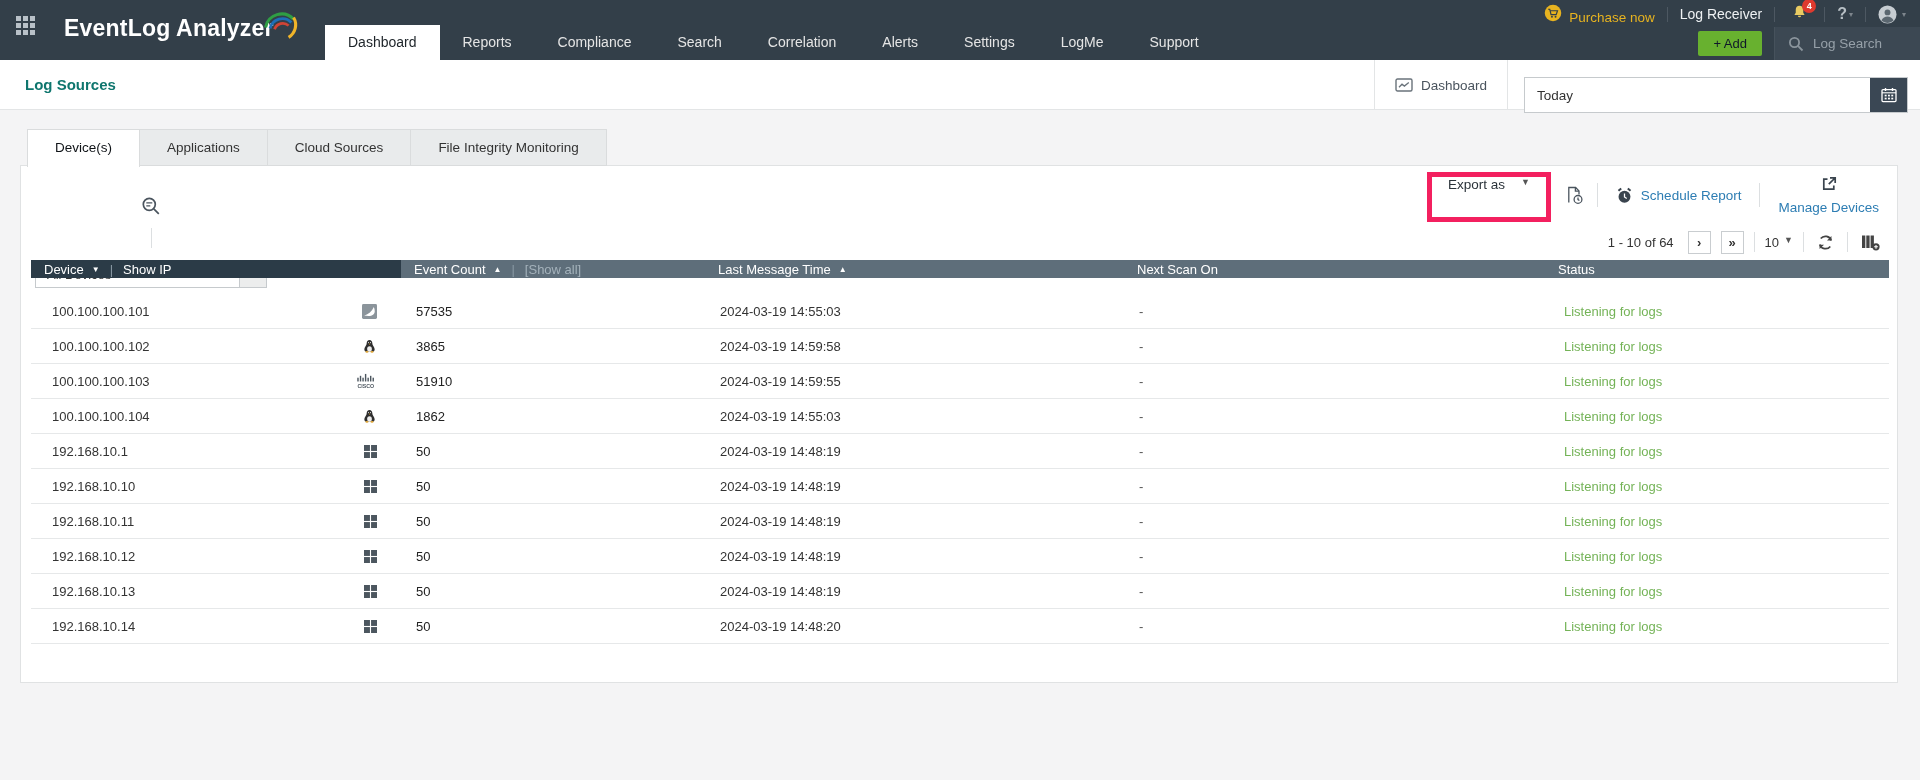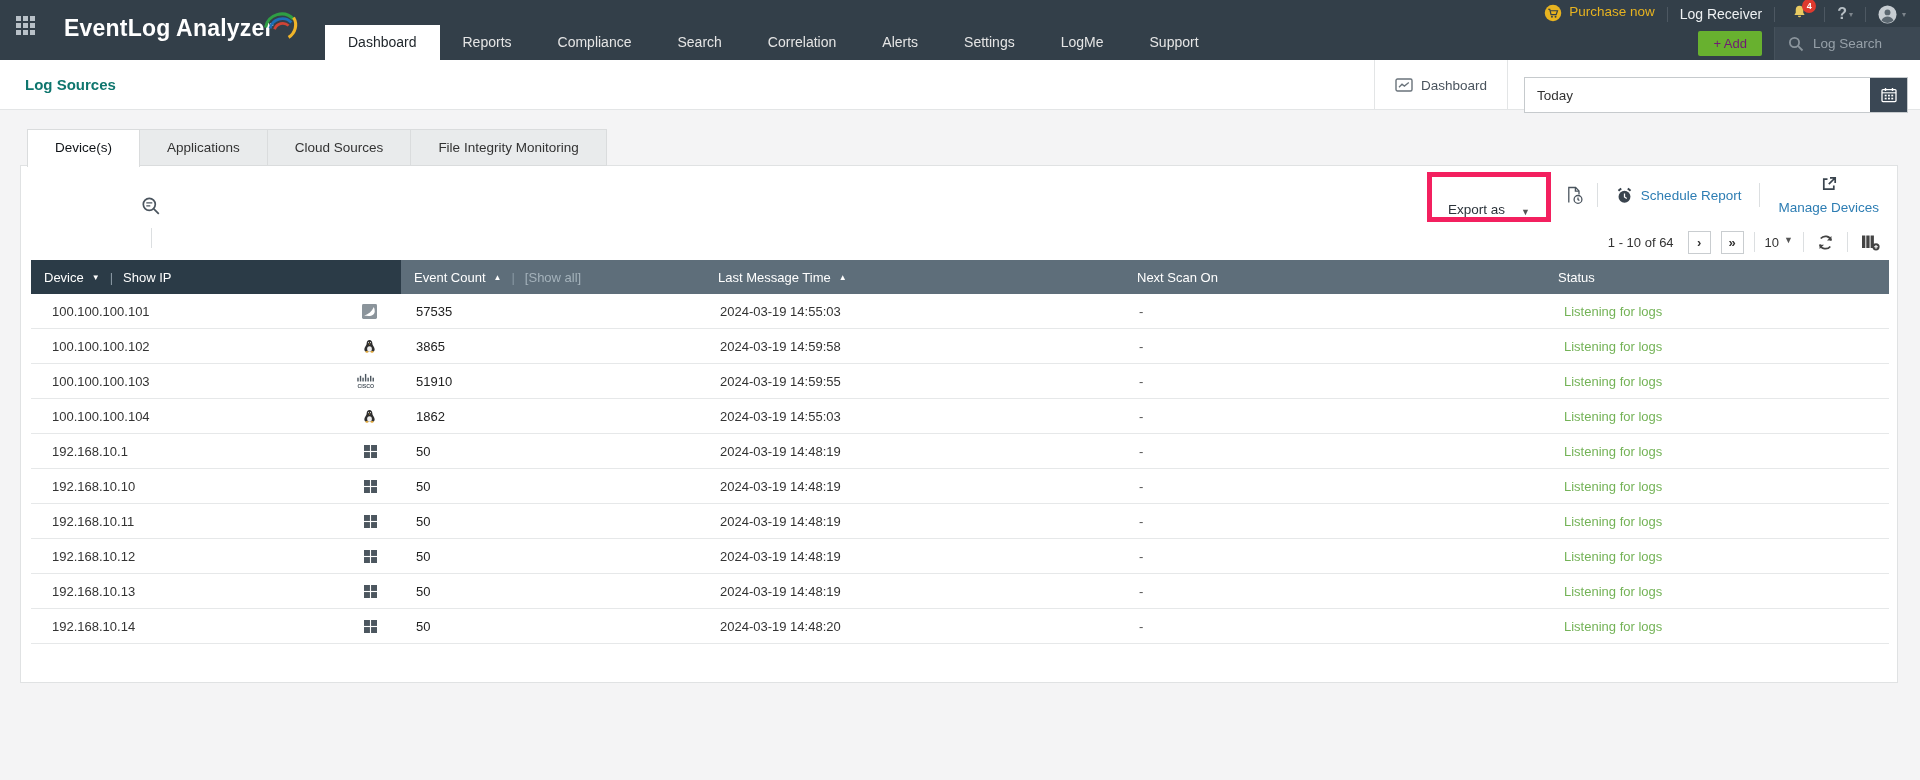--- a/index.html
+++ b/index.html
@@ -11,28 +11,28 @@
   .apps-grid { position:absolute; left:16px; top:16px; display:grid; grid-template-columns:repeat(3,5px); grid-gap:2px; cursor:pointer; }
   .apps-grid span { width:5px; height:5px; background:#b9c1c8; }
   .logo { position:absolute; left:64px; top:11px; display:flex; align-items:center; }
   .logo-text { color:#fff; font-size:23px; font-weight:700; letter-spacing:.2px; }
   .logo-swirl { margin-left:-14px; margin-top:-8px; }
   .main-nav { position:absolute; left:325px; bottom:0; display:flex; height:35px; }
   .menu-item { padding:0 23px; line-height:35px; color:#e5e5e5; font-size:14px; cursor:pointer; white-space:nowrap; }
   .menu-item.active { background:#fff; color:#1d2429; }
   .nav-right-top { position:absolute; top:0; right:14px; height:28px; display:flex; align-items:center; gap:12px; }
   .vdiv-dark { width:1px; height:15px; background:#4d5862; }
-  .purchase { display:flex; align-items:flex-start; gap:7px; color:#e7b320; font-size:13.5px; cursor:pointer; }
+  .purchase { display:flex; align-items:flex-end; gap:7px; color:#e7b320; font-size:13.5px; cursor:pointer; }
   .logreceiver { color:#eef1f3; font-size:14px; cursor:pointer; }
   .bell-wrap { position:relative; cursor:pointer; margin:0 4px; }
   .badge { position:absolute; top:-5px; right:-8px; min-width:14px; height:14px; border-radius:8px; background:#df3a2e; color:#fff; font-size:9px; font-weight:700; display:flex; align-items:center; justify-content:center; padding:0 3px; }
   .help { color:#b7bfc5; font-size:16px; font-weight:700; cursor:pointer; }
   .caret-sm { color:#7d858c; font-size:8px; margin-left:2px; }
   .nav-right-bottom { position:absolute; bottom:0; right:0; height:33px; display:flex; align-items:stretch; }
-  .add-btn { align-self:center; background:#68b12f; border-radius:2px; color:#701a75; font-size:13px; padding:5px 15px; cursor:pointer; margin-right:12px; white-space:nowrap; }
+  .add-btn { align-self:center; background:#68b12f; border-radius:2px; color:#0f172a; font-size:13px; padding:5px 15px; cursor:pointer; margin-right:12px; white-space:nowrap; }
   .logsearch { width:146px; display:flex; align-items:center; gap:9px; padding-left:13px; background:#3c4853; border-left:1px solid #46525c; color:#97a1a9; font-size:13.5px; cursor:text; }
 
   
   .header { position:absolute; top:60px; left:0; width:1920px; height:50px; background:#fff; border-bottom:1px solid #e3e5e6; }
   .page-title { position:absolute; left:25px; top:0; line-height:50px; font-size:15px; font-weight:700; color:#0f766e; }
   .header-right { position:absolute; right:12px; top:0; height:50px; display:flex; align-items:center; }
   .vdiv-light { width:1px; height:50px; background:#e3e5e6; }
   .dash-group { display:flex; align-items:center; gap:8px; padding:0 20px; color:#4a545e; font-size:13.5px; cursor:pointer; }
   .today-field { margin-left:16px; width:384px; height:36px; border:1px solid #c6cacd; display:flex; align-items:center; justify-content:space-between; background:#fff; cursor:pointer;margin-top:20px; }
   .today-field .val { padding-left:12px; font-size:13.5px; color:#333; }
@@ -40,42 +40,42 @@
 
   
   .tabs { position:absolute; top:129px; left:27px; display:flex; z-index:3; }
   .tab { height:37px; line-height:36px; padding:0 27px; background:#e9ebec; border:1px solid #dadcdd; border-left:none; font-size:13.5px; color:#333; cursor:pointer; white-space:nowrap; }
   .tab:first-child { border-left:1px solid #dadcdd; }
   .tab.active { background:#fff; border-bottom:none; color:#0f1317; height:38px; }
 
   
   .card { position:absolute; top:165px; left:20px; width:1878px; height:518px; background:#fff; border:1px solid #e0e2e3; z-index:2; }
   .toolbar { position:absolute; top:0; right:18px; height:58px; display:flex; align-items:center; }
-  .export-box { width:124px; height:50px; border:5px solid #f3205f; display:flex; align-items:flex-end; justify-content:center; gap:16px; margin-top:4px; background:#fff; }
+  .export-box { width:124px; height:50px; border:5px solid #f3205f; display:flex; align-items:flex-start; justify-content:center; gap:16px; margin-top:4px; background:#fff; }
   .export-box .lbl { font-size:13.5px; color:#2b333a; cursor:pointer; }
   .caret-dn { color:#555; font-size:9px; }
   .tool-icon { margin:0 14px; cursor:pointer; display:flex; align-items:center; }
   .vdiv-mid { width:1px; height:24px; background:#dcdfe1; }
   .tool-link { display:flex; align-items:center; gap:8px; color:#2d7db3; font-size:13.5px; margin:0 18px; cursor:pointer; white-space:nowrap; }
 
   .filter-bar { position:absolute; top:58px; left:0; width:100%; height:36px; padding:0 14px; display:flex; align-items:center; justify-content:space-between; }
   .filter-left { display:flex; align-items:center; gap:12px;flex-direction:column; }
   .filter-icon { cursor:pointer; display:flex; }
   .device-select { width:232px; height:28px; border:1px solid #c6cacd; display:flex; align-items:center; justify-content:space-between; cursor:pointer; }
   .device-select .val { padding-left:11px; font-size:13px; color:#333; }
   .chev-btn { width:27px; height:100%; border-left:1px solid #c6cacd; background:#eceded; display:flex; align-items:center; justify-content:center; font-size:11px; color:#444; }
   .filter-right { display:flex; align-items:center; gap:10px; }
   .range-text { font-size:13px; color:#333; margin-right:4px; }
   .pg-btn { width:23px; height:23px; border:1px solid #c9cdd0; background:#fff; display:flex; align-items:center; justify-content:center; font-size:13px; font-weight:700; color:#333; cursor:pointer; }
   .vdiv-f { width:1px; height:20px; background:#dcdfe1; }
   .pagesize { font-size:13px; color:#333; display:flex; align-items:flex-start; gap:5px; cursor:pointer; }
   .icon-btn { cursor:pointer; display:flex; align-items:center; margin:0 3px; }
 
   
-  .thead { position:absolute; top:94px; left:10px; width:1858px; height:34px; display:flex; background:#5e6e7a; }
+  .thead { position:absolute; top:94px; left:10px; width:1858px; height:18px; display:flex; background:#5e6e7a; }
   .th { display:flex; align-items:center; gap:8px; color:#fff; font-size:13px; padding-left:13px; }
   .th .sort { font-size:8px; color:#fff; cursor:pointer; }
   .th .sep { color:#8998a3; font-weight:400; padding:0 2px; }
   .th-link { cursor:pointer; }
   .muted-link { color:#a4b2bb; cursor:pointer; }
   .col-device { width:370px; }
   .col-count  { width:304px; }
   .col-time   { width:419px; }
   .col-scan   { width:421px; }
   .col-status { width:344px; }

